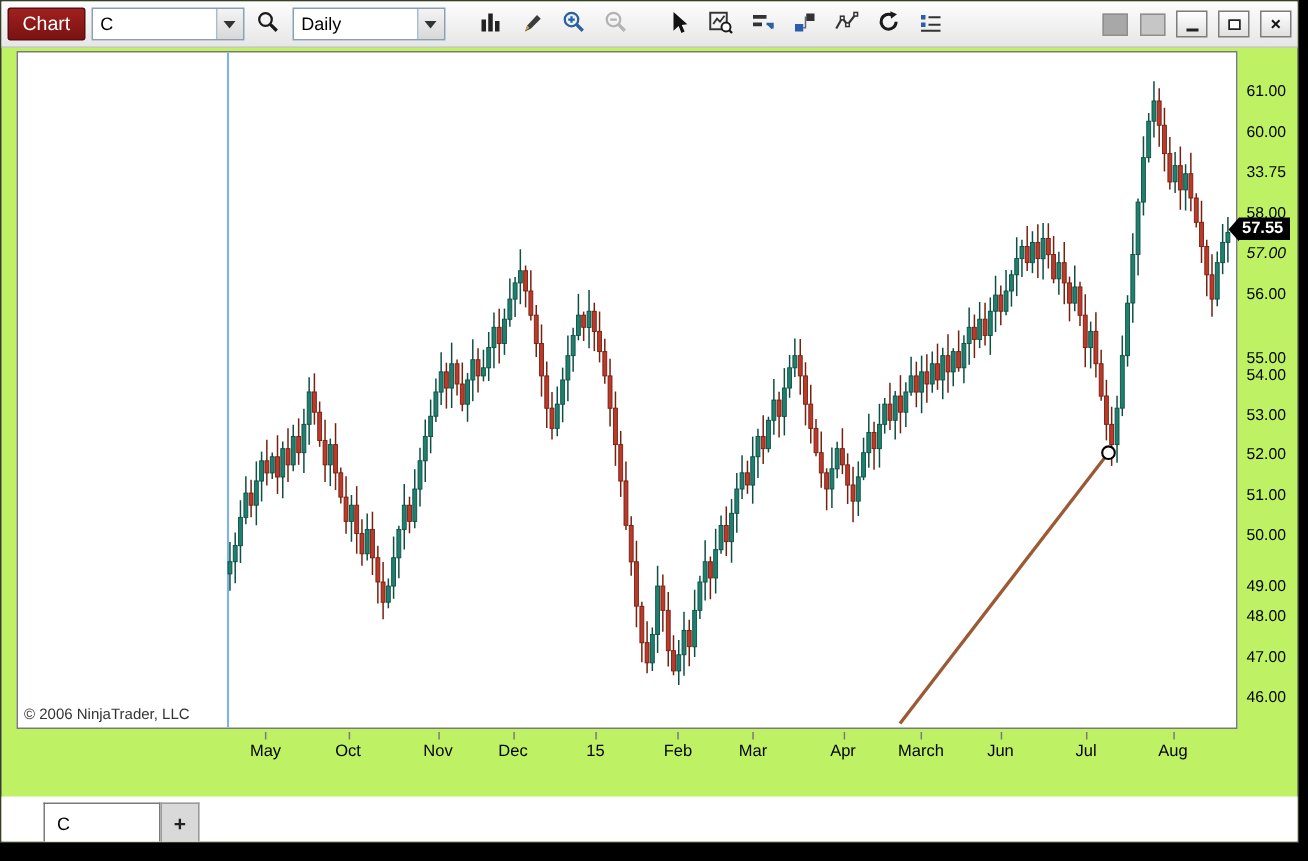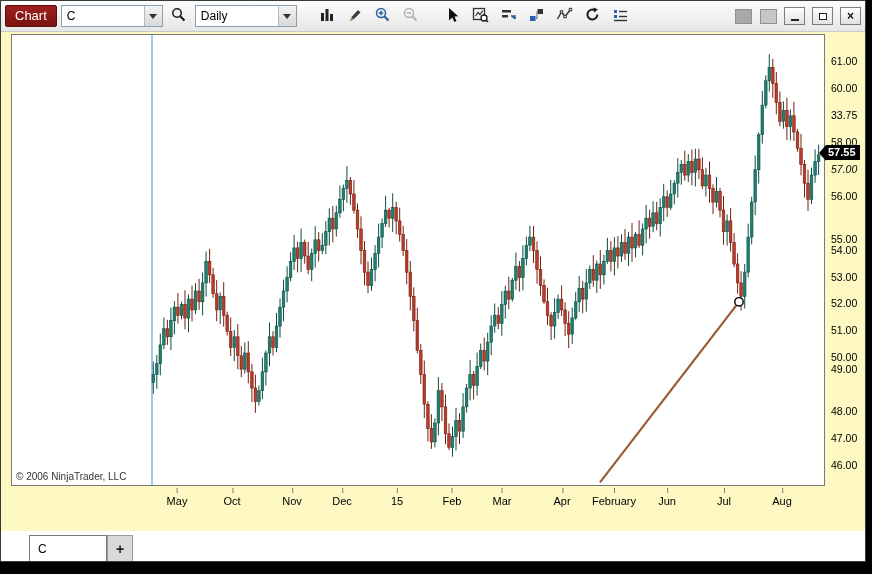--- a/index.html
+++ b/index.html
@@ -1,17 +1,17 @@
 <!DOCTYPE html>
 <html><head>
 <meta charset="utf-8">
 <style>
   html,body{margin:0;padding:0;background:#000;width:872px;height:574px;overflow:hidden;
     font-family:"Liberation Sans","DejaVu Sans",sans-serif;}
-  .window{position:absolute;left:0;top:0;width:864px;height:560px;background:#fef9c3;border:1px solid #3a3a3a;}
+  .window{position:absolute;left:0;top:0;width:864px;height:560px;background:#bef264;border:1px solid #3a3a3a;}
   
   .toolbar{height:30px;background:linear-gradient(#fdfdfd,#e6e6e6);border-bottom:1px solid #c8c8c8;
     display:flex;align-items:center;padding:0 4px;gap:4px;}
   .chart-label{background:linear-gradient(#a02020,#7a1212);color:#fff;font-size:13px;padding:2px 9px 3px 9px;
     border-radius:2px;border:1px solid #5c0d0d;}
   .combo{display:flex;align-items:center;height:20px;background:#fff;border:1px solid #89a0b4;width:100px;}
   .combo .combo-text{flex:1;font-size:12px;padding-left:5px;color:#000;}
   .combo .combo-btn{width:17px;height:100%;background:linear-gradient(#f4f4f4,#d8d8d8);border-left:1px solid #a9bccb;
     display:flex;align-items:center;justify-content:center;}
   .combo-arrow{width:0;height:0;border-left:4px solid transparent;border-right:4px solid transparent;border-top:5px solid #333;}
@@ -607,35 +607,35 @@
         <div class="price-tick" style="top: 74.8383px;">33.75</div>
         <div class="price-tick" style="top: 101.784px;">58.00</div>
         <div class="price-tick" style="top: 128.731px; font-style: italic;">57.00</div>
         <div class="price-tick" style="top: 155.677px;">56.00</div>
         <div class="price-tick" style="top: 199px;">55.00</div>
         <div class="price-tick" style="top: 209.569px; text-align: right;">54.00</div>
         <div class="price-tick" style="top: 236.515px;">53.00</div>
         <div class="price-tick" style="top: 263.461px;">52.00</div>
         <div class="price-tick" style="top: 290.407px;">51.00</div>
         <div class="price-tick" style="top: 317.353px;">50.00</div>
-        <div class="price-tick" style="top: 329px;">49.00</div>
+        <div class="price-tick" style="top: 351px;">49.00</div>
         <div class="price-tick" style="top: 371.246px;">48.00</div>
         <div class="price-tick" style="top: 398.192px;">47.00</div>
         <div class="price-tick" style="top: 425.138px;">46.00</div>
       </div>
     <div class="x-axis" id="x-axis">
         <div class="time-tick" style="left: 166px;">May</div>
         <div class="time-tick" style="left: 221px;">Oct</div>
         <div class="time-tick" style="left: 281px;">Nov</div>
         <div class="time-tick" style="left: 331px;">Dec</div>
         <div class="time-tick" style="left: 386px;">15</div>
         <div class="time-tick" style="left: 441px;">Feb</div>
         <div class="time-tick" style="left: 491px;">Mar</div>
         <div class="time-tick" style="left: 551px;">Apr</div>
-        <div class="time-tick" style="left: 603px;">February</div>
+        <div class="time-tick" style="left: 603px;">March</div>
         <div class="time-tick" style="left: 656px;">Jun</div>
         <div class="time-tick" style="left: 713px;">Jul</div>
         <div class="time-tick" style="left: 771px;">Aug</div>
       </div>
   </div>
 
   <div class="tabbar">
     <div class="tab active">
       <span>C</span>
     </div>

